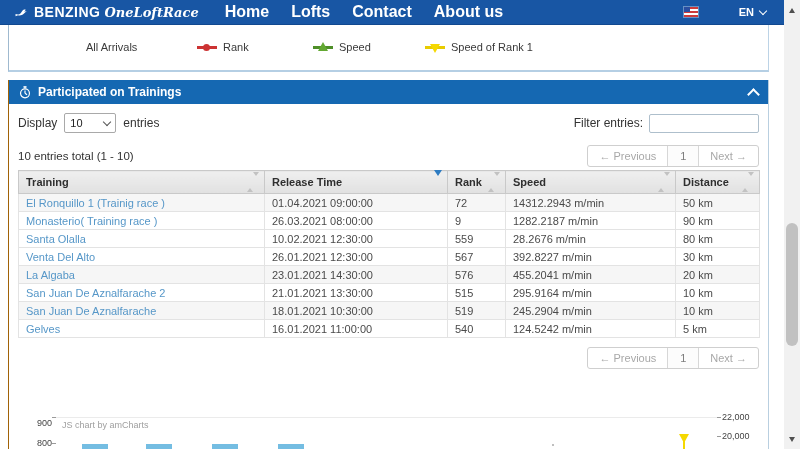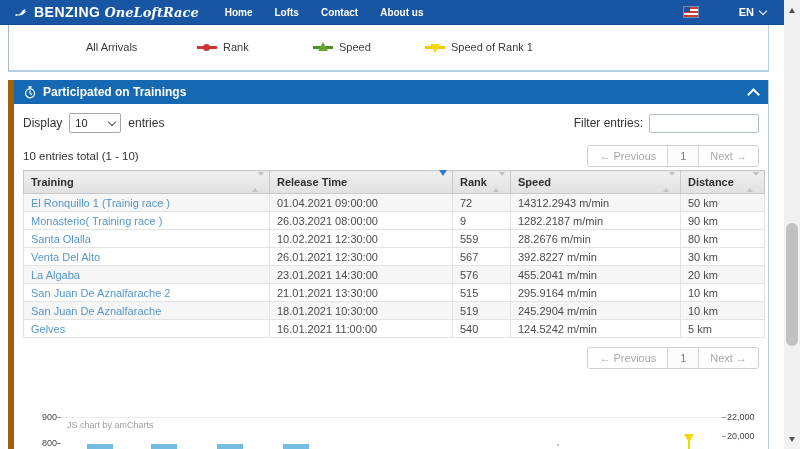--- a/index.html
+++ b/index.html
@@ -5,21 +5,21 @@
   html,body{margin:0;padding:0;background:#fff;}
   .stage{position:relative;width:800px;height:449px;overflow:hidden;background:#fff;
          font-family:"Liberation Sans",sans-serif;-webkit-font-smoothing:antialiased;}
 
   
   .navbar{position:absolute;left:0;top:0;width:784px;height:25px;background:#1856a4;
           border-bottom:1px solid #11488f;display:flex;align-items:center;color:#fff;box-sizing:border-box;}
   .logo{margin-left:14px;display:flex;align-items:center;cursor:pointer;}
   .brand-bold{font-size:14px;font-weight:bold;letter-spacing:.5px;margin-left:5px;}
   .brand-script{font-family:"DejaVu Serif",serif;font-style:italic;font-weight:bold;font-size:13px;margin-left:4px;}
-  .nav-link{color:#fff;font-size:10px;font-weight:600;text-decoration:none;margin-left:22px;cursor:pointer;}
+  .nav-link{color:#fff;font-size:16px;font-weight:600;text-decoration:none;margin-left:22px;cursor:pointer;}
   .nav-link:first-of-type{margin-left:26px;}
   .lang{margin-left:auto;margin-right:18px;display:flex;align-items:center;cursor:pointer;}
   .flag{width:14px;height:10px;position:relative;background:repeating-linear-gradient(#cc3b3b 0 2px,#fff 2px 4px);box-shadow:0 0 0 1px rgba(255,255,255,.35);}
   .flag:before{content:"";position:absolute;left:0;top:0;width:6px;height:5px;background:#2a4ea0;}
   .lang-code{font-size:11px;font-weight:600;margin-left:5px;padding-left:36px;}
   .chev-down{width:5px;height:5px;border-right:1.5px solid #fff;border-bottom:1.5px solid #fff;
              transform:rotate(45deg);margin-left:6px;margin-top:-3px;}
   .chev-up{width:7px;height:7px;border-right:2px solid #fff;border-bottom:2px solid #fff;
            transform:rotate(-135deg);margin-top:4px;}
 
@@ -32,21 +32,21 @@
   .lm-box{width:17px;height:11px;background:#74bde2;}
   .lm-line{position:absolute;left:0;top:4px;width:20px;height:3px;}
   .lm-circle{position:absolute;left:6px;top:2px;width:7px;height:7px;border-radius:50%;}
   .lm-tri-up{position:absolute;left:5px;top:0;width:0;height:0;
              border-left:5px solid transparent;border-right:5px solid transparent;border-bottom:9px solid #63a832;}
   .lm-tri-down{position:absolute;left:5px;top:2px;width:0;height:0;
                border-left:5px solid transparent;border-right:5px solid transparent;border-top:9px solid #f5d800;}
 
   
   .panel{position:absolute;left:8px;top:80px;width:761px;height:369px;background:#fff;box-sizing:border-box;
-         border-left:6px solid #a16207;border-right:1px solid #b9cfe0;}
+         border-left:1px solid #a16207;border-right:1px solid #b9cfe0;}
   .panel-header{height:24px;background:#1568b2;color:#fff;display:flex;align-items:center;
                 padding:0 10px;font-size:12px;font-weight:bold;cursor:pointer;}
   .panel-title{margin-left:7px;}
   .panel-header .chev-up{margin-left:auto;}
   .controls{display:flex;align-items:center;margin:9px 9px 0;font-size:12px;color:#333;}
   .pagesize{display:inline-flex;align-items:center;justify-content:space-between;width:52px;height:20px;
             border:1px solid #a9a9a9;border-radius:2px;background:#fff;margin:0 7px;padding:0 5px;box-sizing:border-box;cursor:pointer;}
   .pagesize .val{font-size:11px;color:#222;}
   .pagesize .sel-chev{width:5px;height:5px;border-right:1.5px solid #555;border-bottom:1.5px solid #555;transform:rotate(45deg);margin-top:-2px;}
   .filter-group{margin-left:auto;display:flex;align-items:center;}
@@ -288,21 +288,21 @@
         <span>Next →</span>
       </span>
     </div>
 
     <div class="chart-area">
       <div class="grid-h" style="top:12px;"></div>
       <div class="tick" style="left:43px;top:12px;"></div>
       <div class="tick" style="left:43px;top:38px;"></div>
       <div class="tick" style="left:708px;top:12px;"></div>
       <div class="tick" style="left:708px;top:31px;"></div>
-      <div class="axis-label al-left" style="top:7px;">900</div>
+      <div class="axis-label al-left" style="top:13px;">900</div>
       <div class="axis-label al-left" style="top:33px;">800</div>
       <div class="axis-label" style="left:713px;top:7px;">22,000</div>
       <div class="axis-label" style="left:713px;top:26px;">20,000</div>
       <div class="credit">JS chart by amCharts</div>
       <div class="bar" style="left:73px;"></div>
       <div class="bar" style="left:137px;"></div>
       <div class="bar" style="left:203px;"></div>
       <div class="bar" style="left:269px;"></div>
       <div class="chart-dot"></div>
       <div class="marker-pin"></div>

